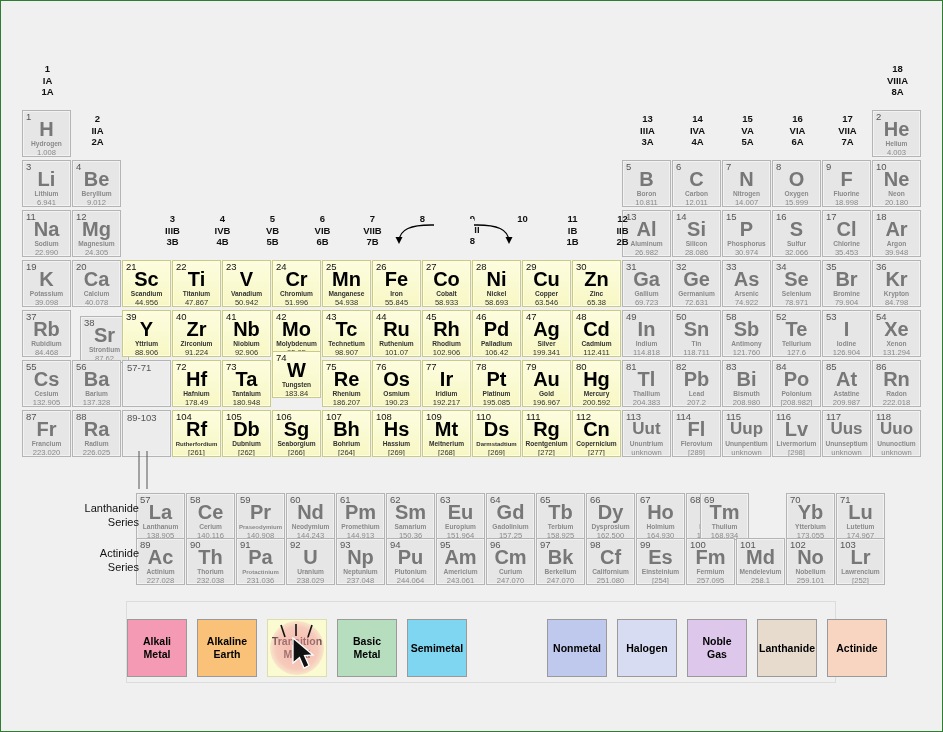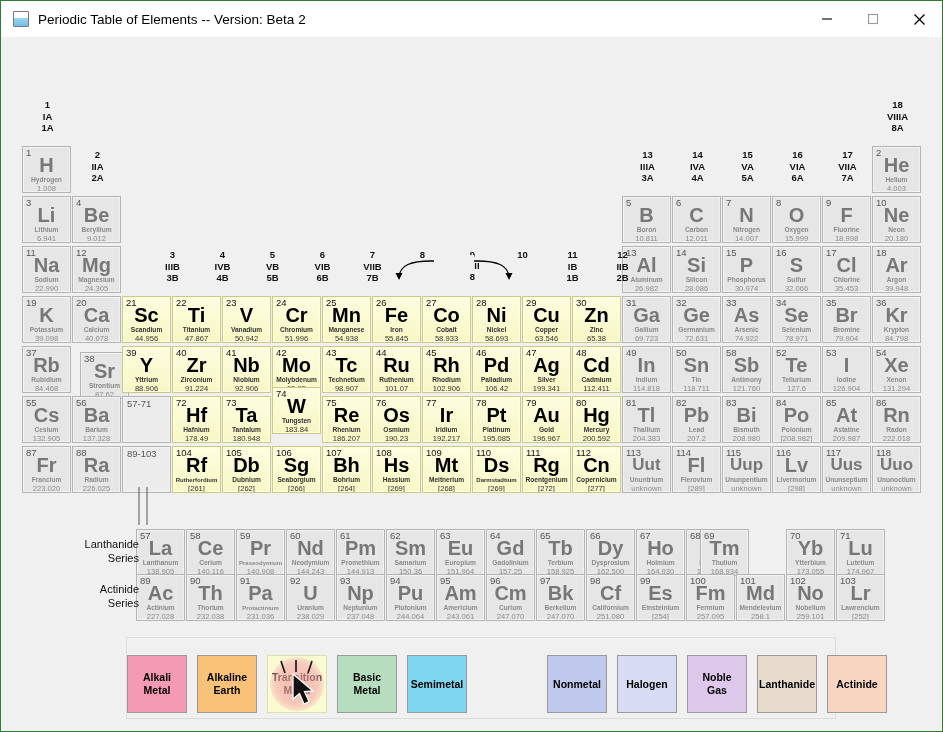--- a/index.html
+++ b/index.html
@@ -133,42 +133,20 @@
     pointer-events:none;
   }
   .ripple-rays { position:absolute; pointer-events:none; }
   .cursor { position:absolute; pointer-events:none; }
 </style>
 </head>
 <body>
 
 <div class="window">
 
-  <div class="titlebar">
-    <div class="app-icon"></div>
-    <div class="title-text">Periodic Table of Elements  -- Version: Beta 2</div>
-    <div class="win-btns">
-      <div class="win-btn">
-        <svg width="12" height="12" viewBox="0 0 12 12">
-            <line x1="1" y1="6" x2="11" y2="6" stroke="#000" stroke-width="1.1"></line>
-          </svg>
-      </div>
-      <div class="win-btn">
-        <svg width="12" height="12" viewBox="0 0 12 12">
-            <rect x="1.5" y="1.5" width="9" height="9" fill="none" stroke="#9a9a9a" stroke-width="1.1"></rect>
-          </svg>
-      </div>
-      <div class="win-btn">
-        <svg width="13" height="13" viewBox="0 0 13 13">
-            <line x1="1.5" y1="1.5" x2="11.5" y2="11.5" stroke="#000" stroke-width="1.2"></line>
-            <line x1="11.5" y1="1.5" x2="1.5" y2="11.5" stroke="#000" stroke-width="1.2"></line>
-          </svg>
-      </div>
-    </div>
-  </div>
 
 
   <div class="main">
     <div id="table-area">
         <div class="cell" style="left: 21px; top: 109px;">
           <div class="num">1</div>
           <div class="sym">H</div>
           <div class="nm">Hydrogen</div>
           <div class="ms">1.008</div>
         </div>

